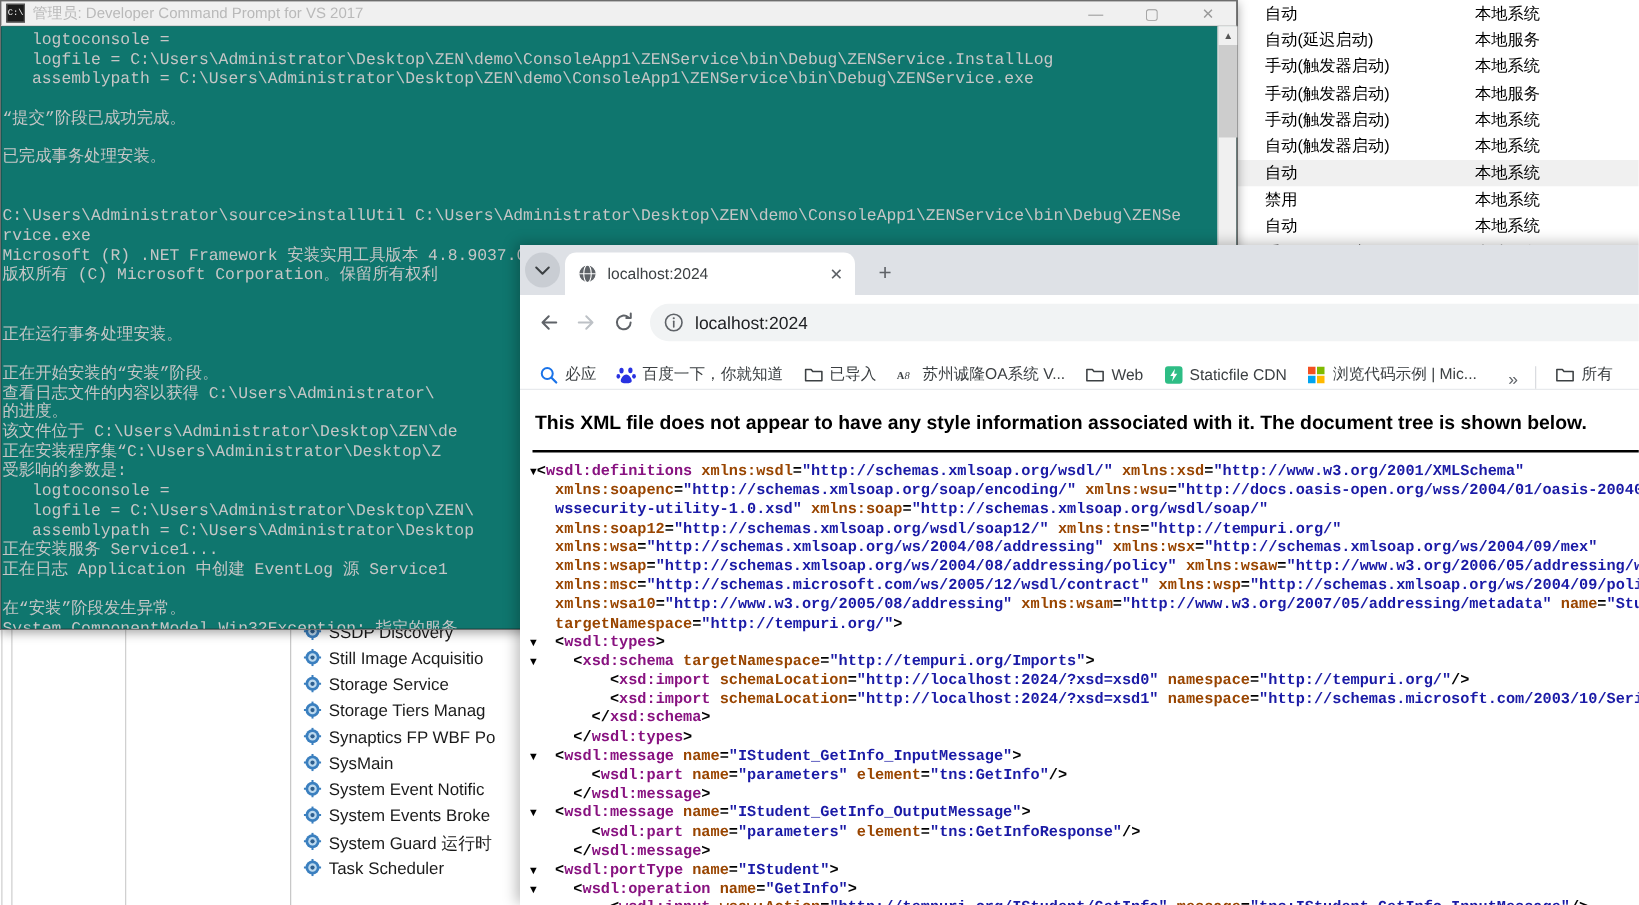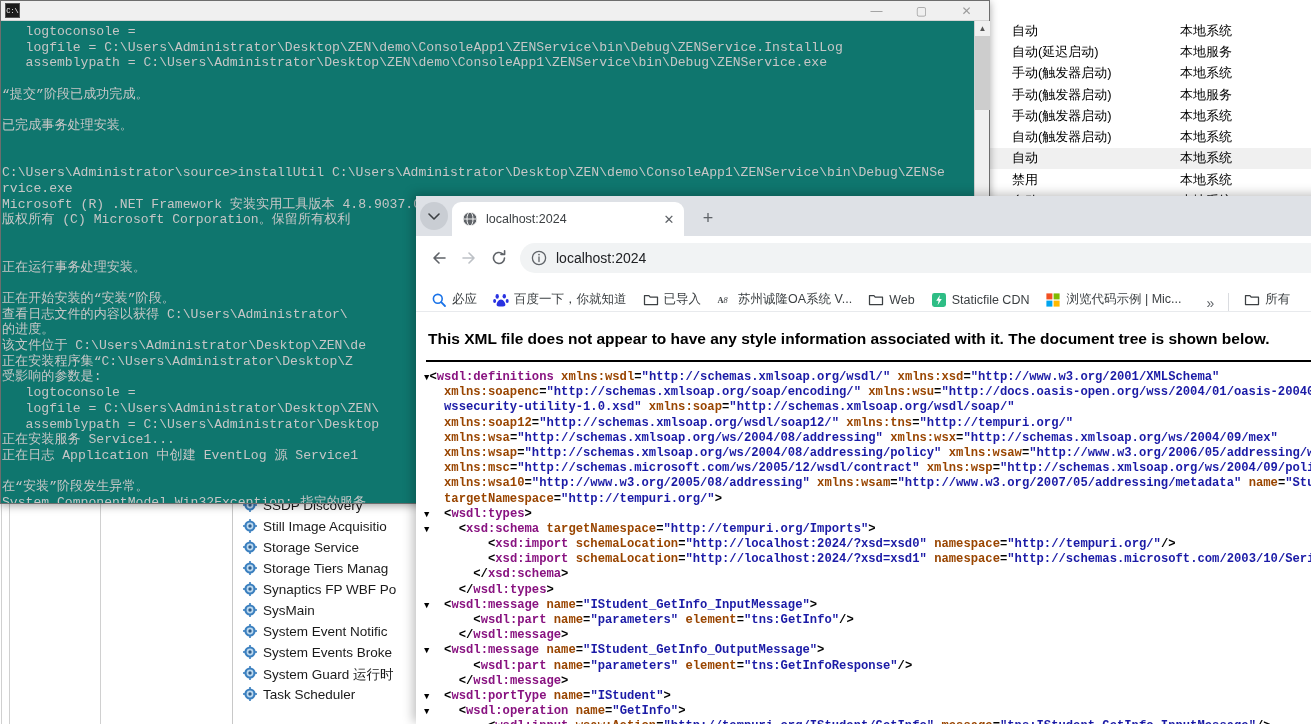--- a/index.html
+++ b/index.html
@@ -10,21 +10,21 @@
     font-family: "Liberation Sans", sans-serif;
   }
   #root { position: relative; width: 1311px; height: 724px; background: #fff; }
 
   
   #services-window {
     position: absolute; left: 0; top: 0; width: 1311px; height: 724px;
     background: #ffffff;
   }
   .svc-col-status {
-    position: absolute; left: 990px; top: 0; width: 321px; height: 200px; margin-top: 20px;
+    position: absolute; left: 990px; top: 0; width: 321px; height: 200px;
   }
   .svc-row {
     display: flex; align-items: center;
     height: 21.3px; font-size: 13px; color: #000;
     font-family: "Liberation Sans", sans-serif;
   }
   .svc-row.highlight { background: #f0f0f0; }
   .svc-startup { width: 190px; padding-left: 22px; }
   .svc-account { width: 120px; }
 
@@ -422,20 +422,21 @@
             </svg>
           </span>
           <span>Task Scheduler</span>
         </div>
       </div>
   </div>
 
   <div id="console-window">
     <div id="console-titlebar">
       <div class="cmd-icon">C:\</div>
+      <div id="console-title-text">管理员: Developer Command Prompt for VS 2017</div>
       <div class="win-btns">
         <div class="win-btn">—</div>
         <div class="win-btn">▢</div>
         <div class="win-btn">✕</div>
       </div>
     </div>
 
     <div id="console-body">
       <pre id="console-text">   logtoconsole = 
    logfile = C:\Users\Administrator\Desktop\ZEN\demo\ConsoleApp1\ZENService\bin\Debug\ZENService.InstallLog

